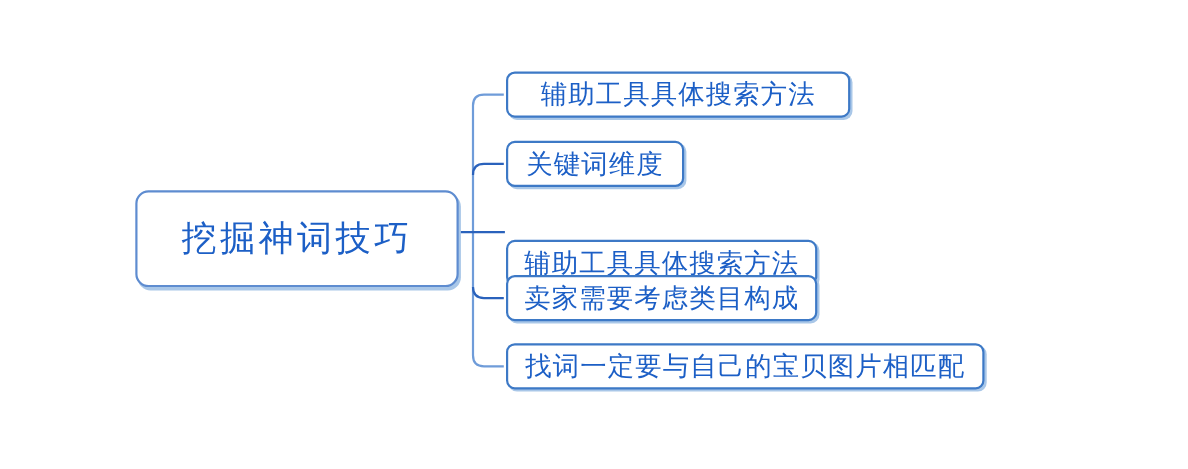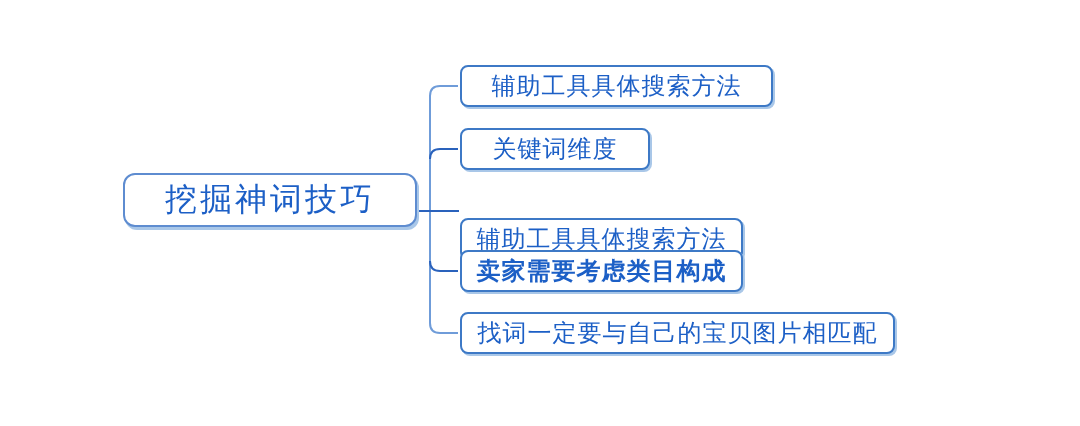--- a/index.html
+++ b/index.html
@@ -35,40 +35,40 @@
     justify-content: center;
     background: #ffffff;
     color: var(--text, #1C5FC6);
     white-space: nowrap;
     cursor: default;
   }
   .root-node {
     left: 123px;
     top: 173px;
     width: 294px;
-    height: 54px;
+    height: 88px;
     border: 2px solid var(--root-border, #5E8CD0);
     border-radius: 12px;
     box-shadow: 2px 3px 0 var(--shadow, #A9C7E8);
     font-size: 32px;
     letter-spacing: 3px;
   }
   .child-node {
     left: 460px;
     height: 42px;
     border: 2px solid var(--node-border, #3D79C6);
     border-radius: 8px;
     box-shadow: 2px 2px 0 var(--shadow, #A9C7E8);
     font-size: 24px;
     letter-spacing: 1px;
   }
   .c0 { top: 65px;  width: 313px; }
-  .c1 { top: 128px; width: 190px; }
+  .c1 { top: 128px; width: 162px; }
   .c2 { top: 190px; width: 283px; margin-top: 28px; }
-  .c3 { top: 250px; width: 283px; font-weight: bold; }
+  .c3 { top: 250px; width: 283px; }
   .c4 { top: 312px; width: 435px; text-align: center; }
 </style>
 </head>
 <body style="--background: #FFFFFF; --text: #1C5FC6; --node-border: #3D79C6; --root-border: #5E8CD0; --shadow: #A9C7E8; --connector-light: #6F9CD9; --connector-dark: #2A62BC;">
 
 <div class="canvas">
 
   <svg class="connectors" viewBox="0 0 1080 426" xmlns="http://www.w3.org/2000/svg">
     <path class="conn-light" d="M458,86 H440 Q430,86 430,96 V323 Q430,333 440,333 H458"></path>
     <path class="conn-dark" d="M458,149 H440 Q430,149 430,159"></path>

